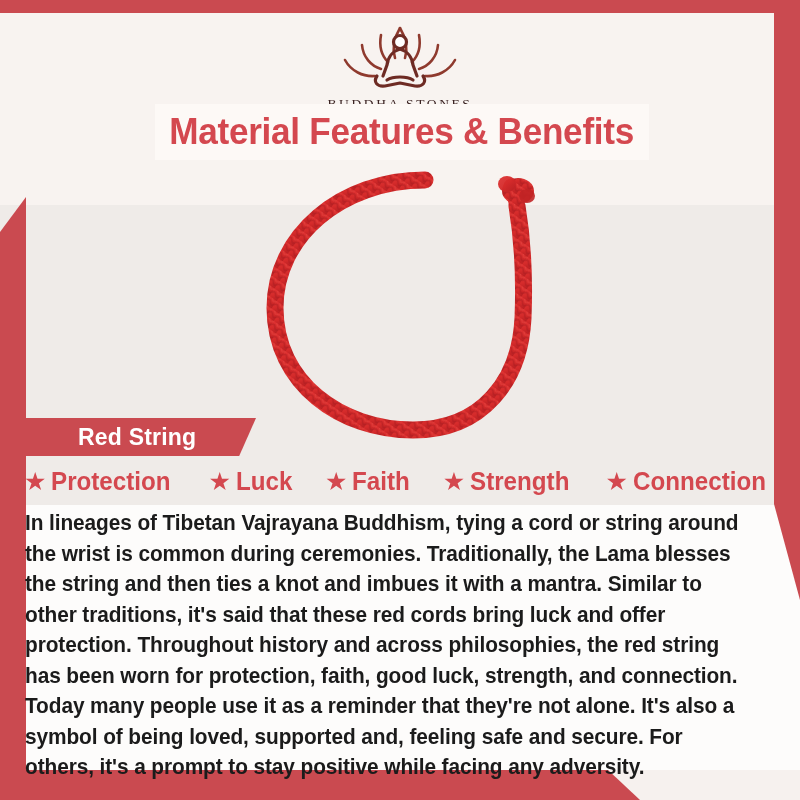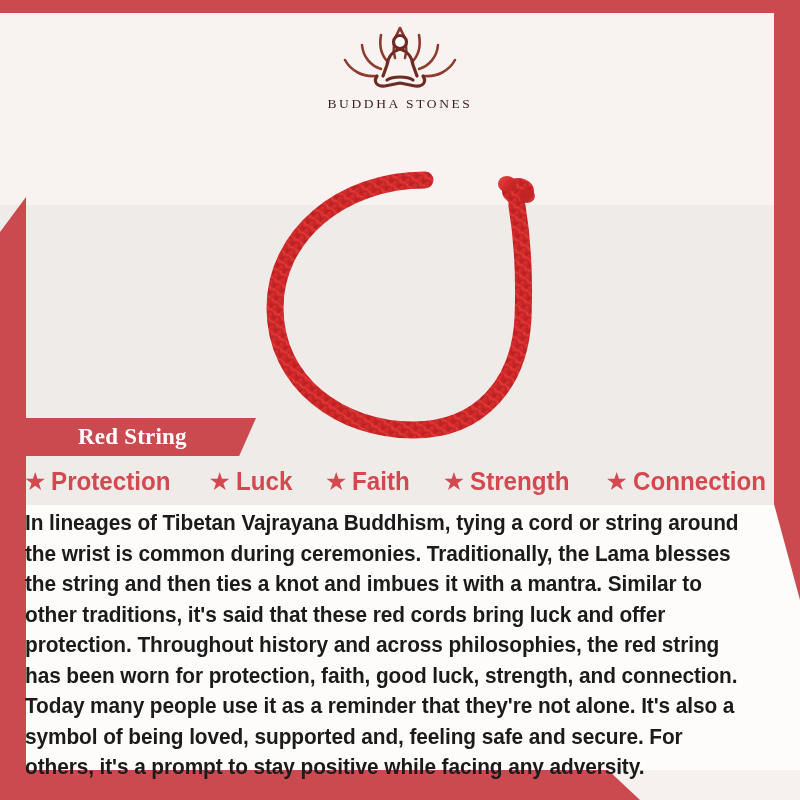--- a/index.html
+++ b/index.html
@@ -117,21 +117,20 @@
 
   
   .label-banner {
     position: absolute;
     left: 16px; top: 418px;
     width: 240px; height: 38px;
     background: #ca4a50;
     clip-path: polygon(0 0, 100% 0, 93% 100%, 0 100%);
     display: flex;
     align-items: center;
-    font-family: Liberation Serif, serif;
   }
   .label-text {
     margin-left: 62px;
     color: #ffffff;
     font-weight: bold;
     font-size: 23px;
     letter-spacing: 0.2px;
   }
 
   
@@ -209,20 +208,23 @@
         <circle cx="85" cy="24" r="6.5" fill="#ffffff"></circle>
         <path d="M85 31 C78 33, 73 39, 72 47 L68 58"></path>
         <path d="M85 31 C92 33, 97 39, 98 47 L102 58"></path>
         <path d="M62 58 C58 64, 62 69, 70 68 L85 65 L100 68 C108 69, 112 64, 108 58"></path>
         <path d="M72 62 C78 58, 92 58, 98 62"></path>
       </g>
     </svg>
     <div class="logo-text">BUDDHA STONES</div>
   </div>
 
+  <div class="title-banner">
+    <div class="title-text">Material Features &amp; Benefits</div>
+  </div>
 
   <svg class="product" viewBox="0 0 340 290">
     <defs>
       <linearGradient id="cordgrad" x1="0" y1="0" x2="1" y2="1">
         <stop offset="0%" stop-color="#e03434"></stop>
         <stop offset="50%" stop-color="#d42a2a"></stop>
         <stop offset="100%" stop-color="#b61f22"></stop>
       </linearGradient>
       <pattern id="braid" width="9" height="9" patternUnits="userSpaceOnUse" patternTransform="rotate(35)">
         <rect width="9" height="9" fill="url(#cordgrad)"></rect>

